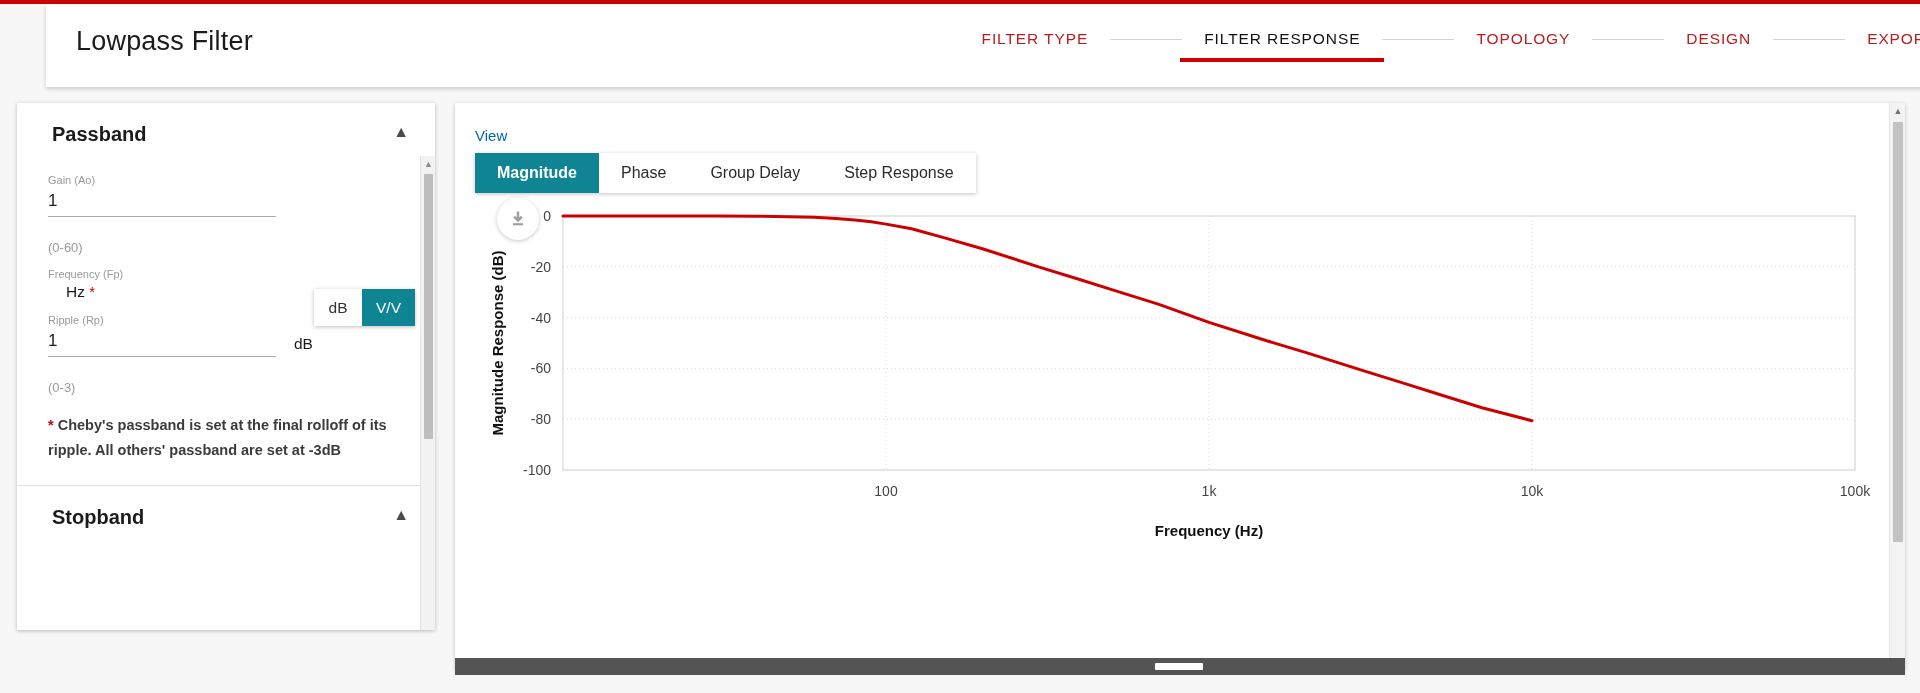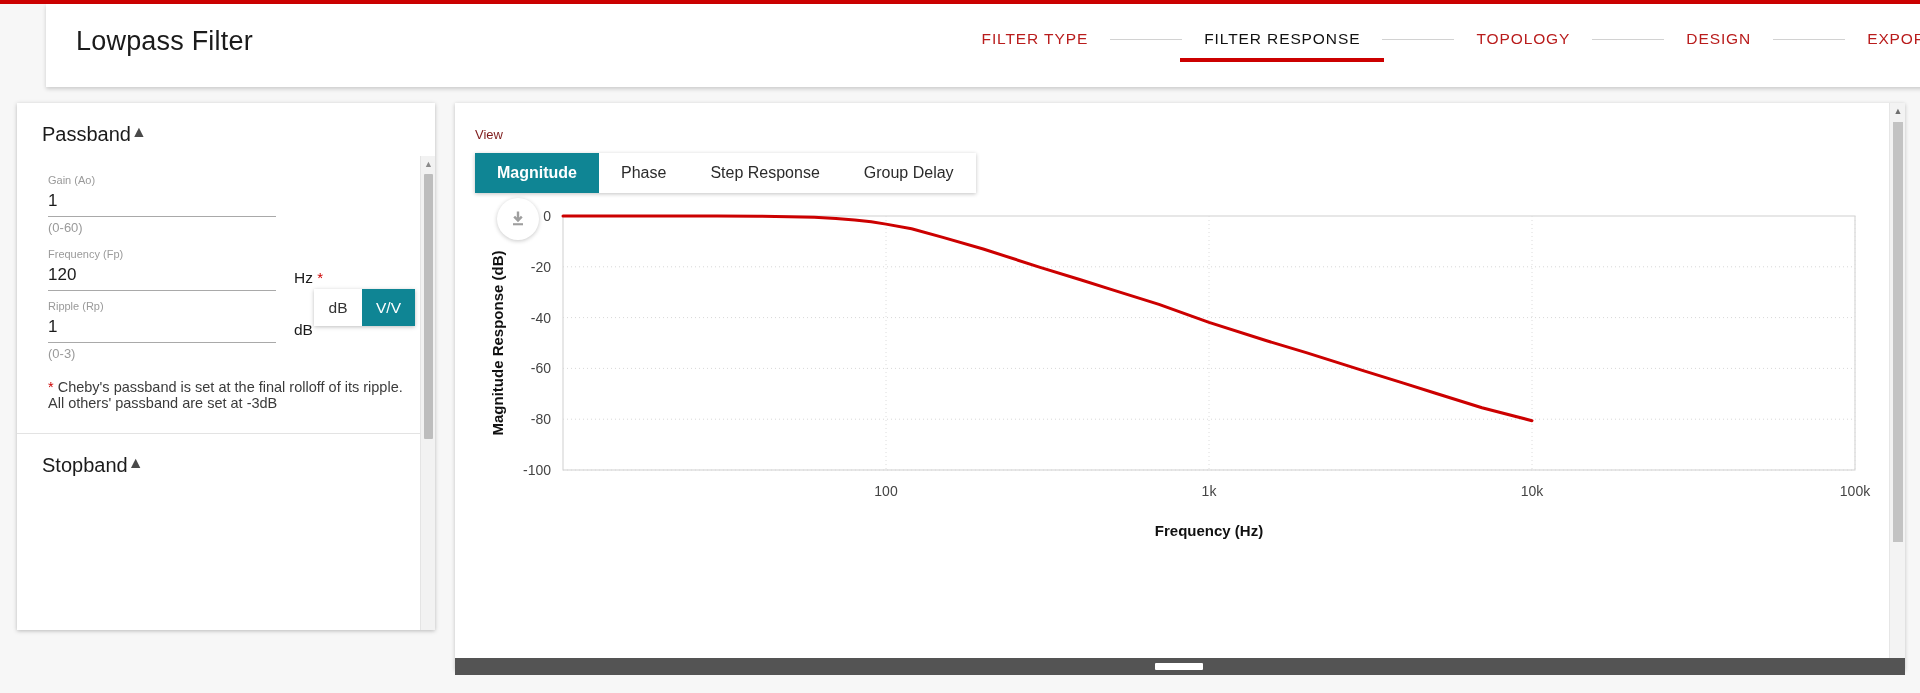--- a/index.html
+++ b/index.html
@@ -74,23 +74,24 @@
   .back-arrow {
     color: #ffffff; font-size: 26px; line-height: 1;
     cursor: pointer; user-select: none;
   }
   .spec-body {
     position: relative; height: 474px;
     background: #fff;
   }
 
   .section-head {
-    display: flex; align-items: center; 
-    padding: 0 26px 0 25px;
+    display: flex; align-items: center; justify-content: space-between;
+    padding: 0 26px 0 35px;
     height: 62px;
+    font-weight: bold;
   }
   .section-title { font-size: 20px; color: #1b1b1b; }
   .chev {
     font-size: 16px; color: #4a4a4a; user-select: none;
     transform: translateY(-2px);
   }
   .divider { height: 1px; background: #e3e3e3; margin: 0; }
 
   .fields { padding: 6px 31px 0 31px; position: relative; }
   .field { position: relative; margin-bottom: 6px; }
@@ -102,38 +103,38 @@
     width: 228px; border: none; border-bottom: 1px solid #a9a9a9;
     font-family: "Liberation Sans", sans-serif;
     font-size: 17px; color: #1b1b1b;
     padding: 2px 0 5px 0; outline: none; background: transparent;
   }
   .unit {
     font-size: 15.5px; color: #1b1b1b; margin-left: 18px;
     padding-bottom: 4px; white-space: nowrap;
   }
   .req { color: #cc0000; font-size: 15px; }
-  .field-hint { font-size: 13px; color: #9a9a9a; line-height: 22px; }
+  .field-hint { font-size: 13px; color: #9a9a9a; line-height: 22px; margin-top: 20px; }
 
   .unit-toggle {
     position: absolute; right: 20px; top: 124px;
     display: flex; height: 37px;
     box-shadow: 0 1px 4px rgba(0,0,0,0.26);
     background: #fff; z-index: 3;
   }
   .unit-btn {
     min-width: 48px; padding: 0 14px;
     display: flex; align-items: center; justify-content: center;
     font-size: 15.5px; color: #333; cursor: pointer;
   }
   .unit-btn.active { background: #0f8594; color: #ffffff; }
 
   .footnote {
     padding: 8px 31px 0 31px;
-    font-size: 14.5px; color: #3b3b3b; line-height: 16px;
+    font-size: 14.5px; color: #3b3b3b; line-height: 25px; font-weight: bold;
   }
   .footnote .star { color: #cc0000; }
 
   
   .spec-scroll {
     position: absolute; right: 0; top: 53px;
     width: 15px; height: 474px; background: #f2f2f2;
     border-left: 1px solid #e4e4e4;
   }
   .spec-scroll .arrow {
@@ -149,21 +150,21 @@
   
   .chart-panel {
     position: absolute; left: 455px; top: 103px;
     width: 1450px; height: 567px;
     background: #ffffff;
     box-shadow: 0 1px 4px rgba(0,0,0,0.22);
     overflow: hidden;
   }
   .view-label {
     position: absolute; left: 20px; top: 24px;
-    font-size: 13px; color: #7f1d1d;
+    font-size: 15px; color: #0369a1;
   }
   .view-tabs {
     position: absolute; left: 20px; top: 50px;
     display: flex; height: 40px;
     box-shadow: 0 1px 4px rgba(0,0,0,0.24);
     background: #fff;
   }
   .view-tab {
     display: flex; align-items: center; justify-content: center;
     padding: 0 22px; font-size: 16px; color: #2b2b2b;
@@ -252,21 +253,20 @@
         <div class="field-label">Gain (Ao)</div>
         <div class="field-row">
           <input class="field-input" type="text" value="1" style="">
         </div>
         <div class="field-hint">(0-60)</div>
       </div>
 
       <div class="field">
         <div class="field-label">Frequency (Fp)</div>
         <div class="field-row">
-          <input class="field-input" type="text" value="120" style="">
           <div class="unit">
             <span>Hz</span>
             <span class="req">*</span>
           </div>
         </div>
       </div>
 
       <div class="field">
         <div class="field-label">Ripple (Rp)</div>
         <div class="field-row">
@@ -295,22 +295,22 @@
     </div>
   </div>
 </div>
 
 <div class="chart-panel">
   <div class="view-label">View</div>
 
   <div class="view-tabs">
     <div class="view-tab active">Magnitude</div>
     <div class="view-tab">Phase</div>
+    <div class="view-tab">Group Delay</div>
     <div class="view-tab">Step Response</div>
-    <div class="view-tab">Group Delay</div>
   </div>
 
   <div class="dl-btn">
     <svg width="20" height="20" viewBox="0 0 20 20" aria-hidden="true">
       <path d="M10 2.5 L10 11 M6.2 7.6 L10 11.6 L13.8 7.6" stroke="#9e9e9e" stroke-width="2.4" fill="none" stroke-linecap="butt"></path>
       <rect x="5" y="14.2" width="10" height="2.1" fill="#9e9e9e"></rect>
     </svg>
   </div>
 
   <div class="plot-wrap">

